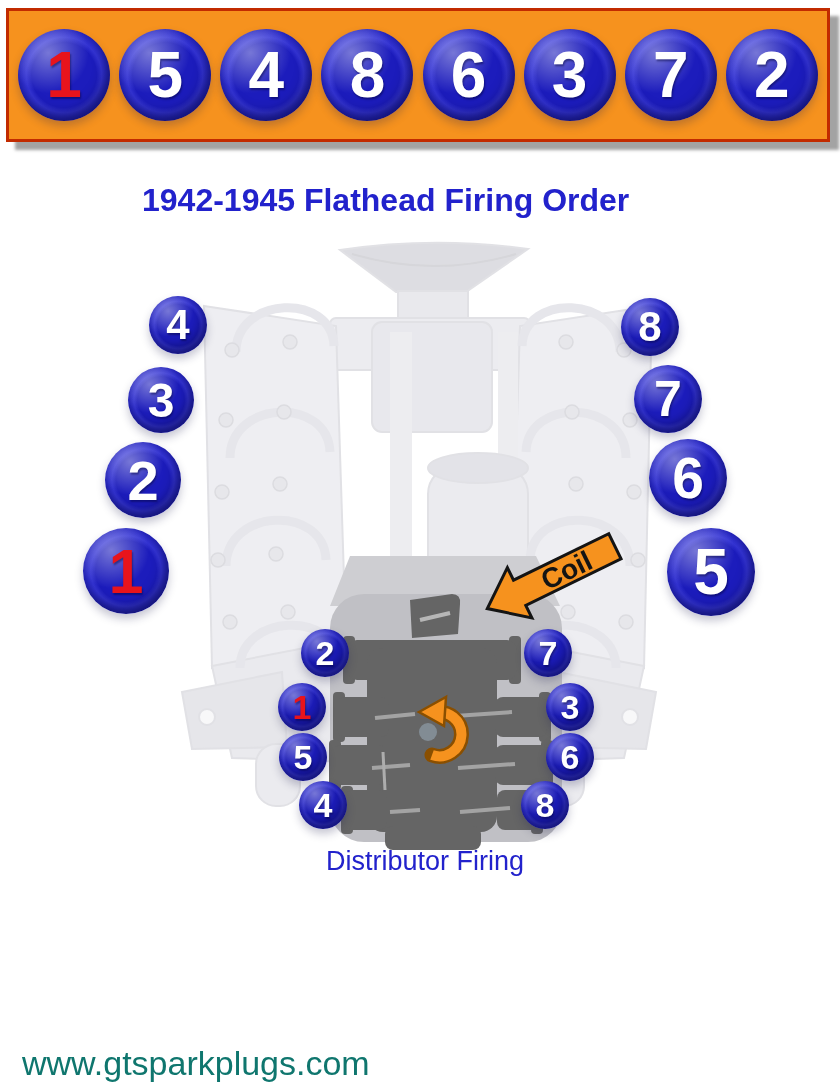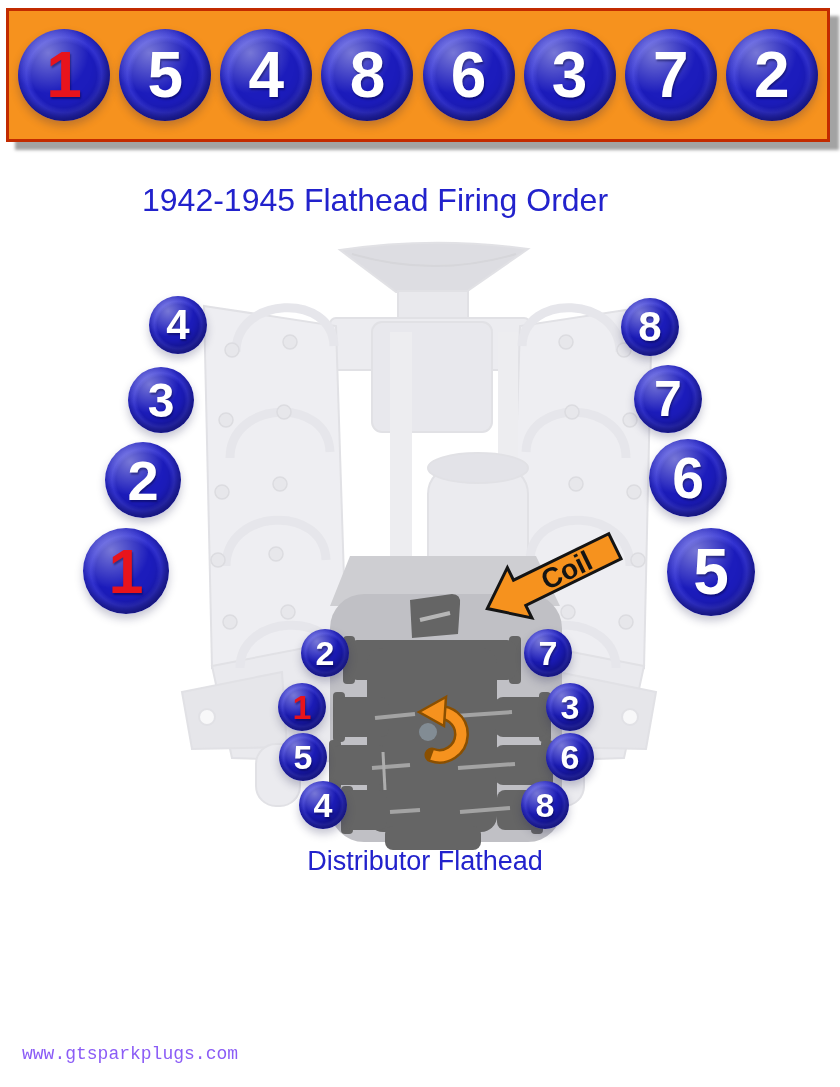--- a/index.html
+++ b/index.html
@@ -42,29 +42,29 @@
   .c-r5{left:667px;top:528px;width:88px;height:88px;font-size:64px;}
   
   .small{width:48px;height:48px;font-size:34px;}
   .c-s2{left:301px;top:629px;} .c-s7{left:524px;top:629px;}
   .c-s1{left:278px;top:683px;} .c-s3{left:546px;top:683px;}
   .c-s5{left:279px;top:733px;} .c-s6{left:546px;top:733px;}
   .c-s4{left:299px;top:781px;} .c-s8{left:521px;top:781px;}
   
   .title{
     position:absolute;left:142px;top:182px;z-index:2;margin:0;
-    font-size:32px;font-weight:400;color:#2222cc;letter-spacing:0;
+    font-size:32px;font-weight:700;color:#2222cc;letter-spacing:0;
   }
   .note{
     position:absolute;left:300px;top:846px;width:250px;z-index:2;
     font-size:27px;line-height:30px;color:#2222cc;text-align:center;
   }
   .website{
     position:absolute;left:22px;top:1044px;z-index:2;
-    font-size:18px;color:#8b5cf6;font-family:Liberation Mono, monospace;
+    font-size:34px;color:#0f766e;
   }
 </style>
 </head>
 <body>
 
 <svg class="art" width="840" height="1087" viewBox="0 0 840 1087">
 
   <g opacity="0.85">
     <g fill="#ececf0" stroke="#dcdce1" stroke-width="2">
 
@@ -252,16 +252,16 @@
     <span>3</span>
   </div>
 <div class="circle pos small c-s6">
     <span>6</span>
   </div>
 <div class="circle pos small c-s8">
     <span>8</span>
   </div>
 
 <div class="note">
-  <div>Distributor Flathead</div>
+  <div>Distributor Firing</div>
 </div>
 
 <div class="website">www.gtsparkplugs.com</div>
 
 </body></html>

